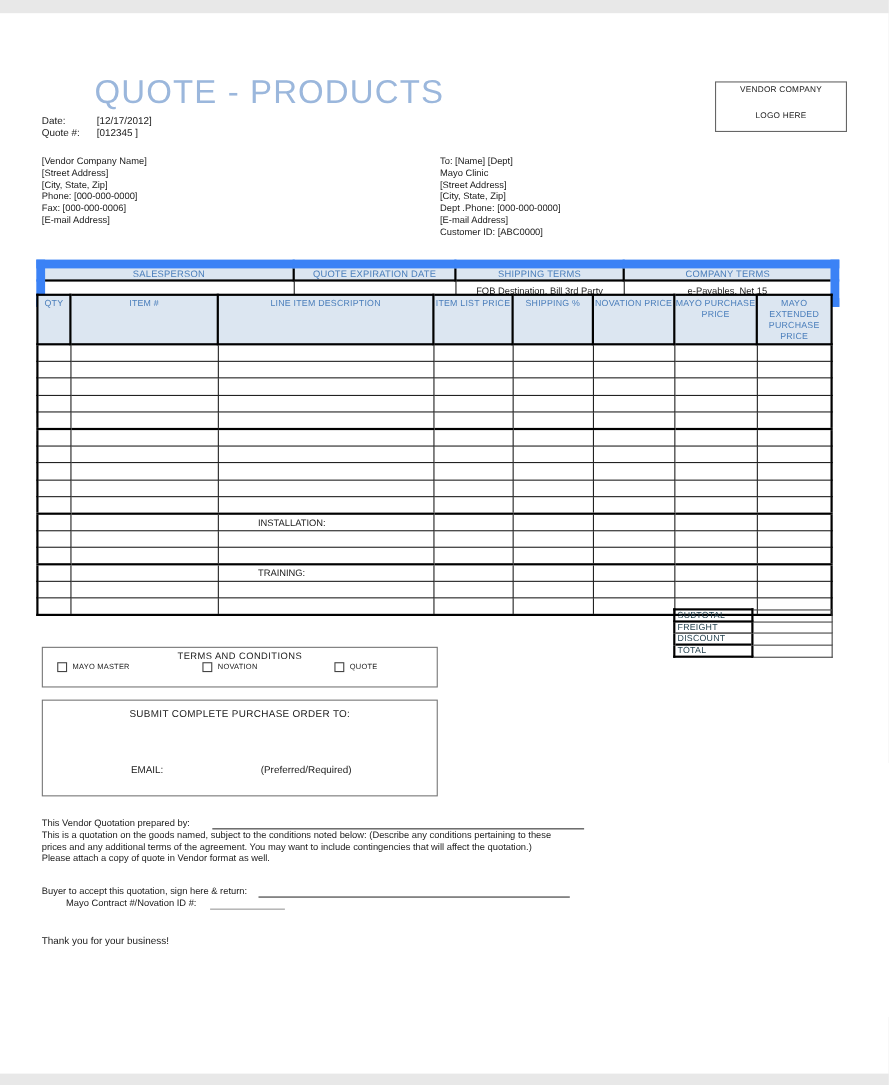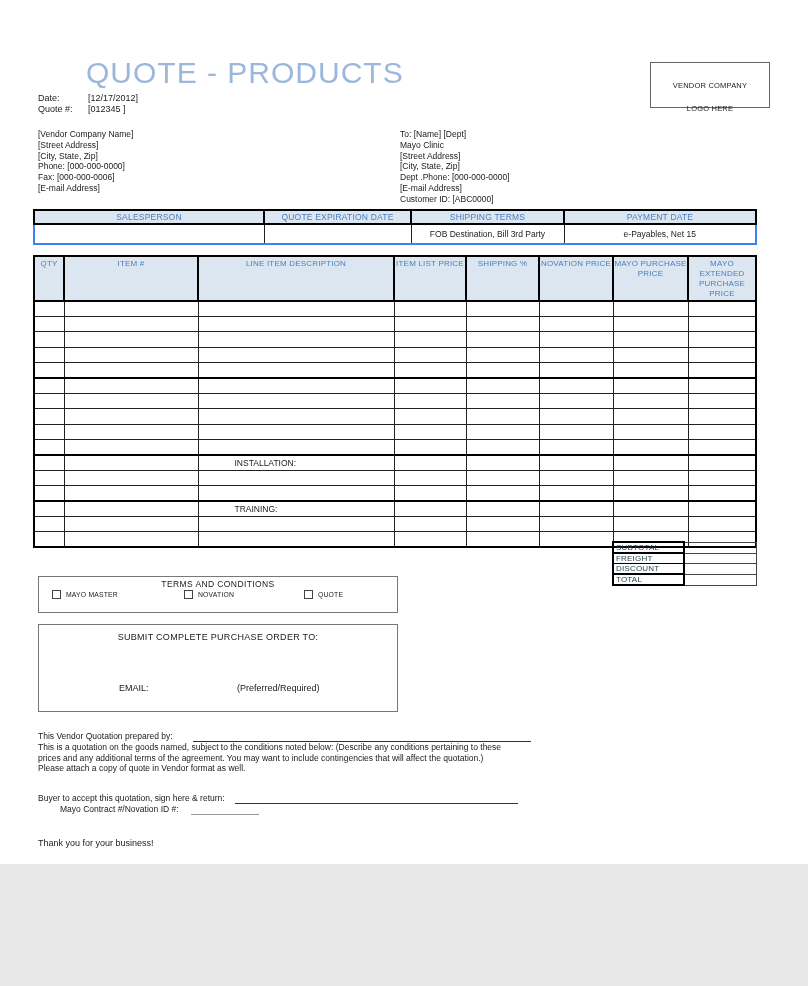--- a/index.html
+++ b/index.html
@@ -4,39 +4,39 @@
 <style>
   :root{
     --title-color:#9bb7dc;
     --header-bg:#dce6f1;
     --header-text:#4a7ebb;
     --totals-text:#1f3d4a;
     --ink:#1a1a1a;
   }
   *{margin:0;padding:0;box-sizing:border-box;}
   body{background:#e8e8e8;font-family:"Liberation Sans",sans-serif;color:var(--ink);}
-  .page{position:relative;width:808px;height:864px;background:#ffffff;margin:0 auto;overflow:hidden;}
+  .page{position:relative;width:808px;height:964px;background:#ffffff;margin:12px auto;overflow:hidden;}
 
   .doc-title{position:absolute;left:86px;top:56px;font-size:30px;letter-spacing:1px;color:var(--title-color);font-weight:400;}
 
-  .logo-box{position:absolute;left:650px;top:62px;width:120px;height:46px;border:1px solid #666;text-align:center;font-size:7.5px;letter-spacing:.2px;padding-top:16px;line-height:13px;}
+  .logo-box{position:absolute;left:650px;top:62px;width:120px;height:46px;border:1px solid #666;text-align:center;font-size:7.5px;letter-spacing:.2px;padding-top:0;line-height:13px;}
   .logo-box .l2{margin-top:10px;}
 
   .meta{position:absolute;left:38px;top:93px;font-size:9px;line-height:11px;}
   .meta .row{display:flex;}
   .meta .lbl{width:50px;}
 
   .addr{position:absolute;font-size:8.5px;line-height:10.8px;}
   .addr.vendor{left:38px;top:129px;}
   .addr.to{left:400px;top:129px;}
 
   table{border-collapse:collapse;table-layout:fixed;}
 
   
-  .terms-table{position:absolute;left:33px;top:209px;width:722px;border:2px solid #3b82f6;}
+  .terms-table{position:absolute;left:33px;top:224px;width:722px;border:8px solid #3b82f6;}
   .terms-table th{background:var(--header-bg);color:var(--header-text);font-size:8.5px;font-weight:400;height:14px;border:2px solid #000;letter-spacing:.2px;}
   .terms-table td{border:1px solid #222;height:20px;font-size:8.5px;text-align:center;}
 
   
   .items-table{position:absolute;left:33px;top:255px;width:722px;border:2px solid #000;}
   .items-table th{background:var(--header-bg);color:var(--header-text);font-size:8px;font-weight:400;border:2px solid #000;vertical-align:top;padding-top:2px;line-height:10px;height:45px;letter-spacing:.2px;}
   .items-table td{border:1px solid #222;height:15.4px;font-size:8.5px;padding:0 2px;vertical-align:middle;}
   .items-table tr.thick-bottom td{border-bottom:2px solid #000;}
   .items-table td.section-label{text-align:left;padding-left:36px;}
 
@@ -116,21 +116,21 @@
         <col style="width:230px">
         <col style="width:147px">
         <col style="width:153px">
         <col style="width:192px">
       </colgroup>
     <tbody>
         <tr>
       <th>SALESPERSON</th>
       <th>QUOTE EXPIRATION DATE</th>
       <th>SHIPPING TERMS</th>
-      <th>PAYMENT DATE</th>
+      <th>COMPANY TERMS</th>
     </tr>
     <tr>
       <td></td>
       <td></td>
       <td>FOB Destination, Bill 3rd Party</td>
       <td>e-Payables, Net 15</td>
     </tr>
   </tbody>
     </table>
 

